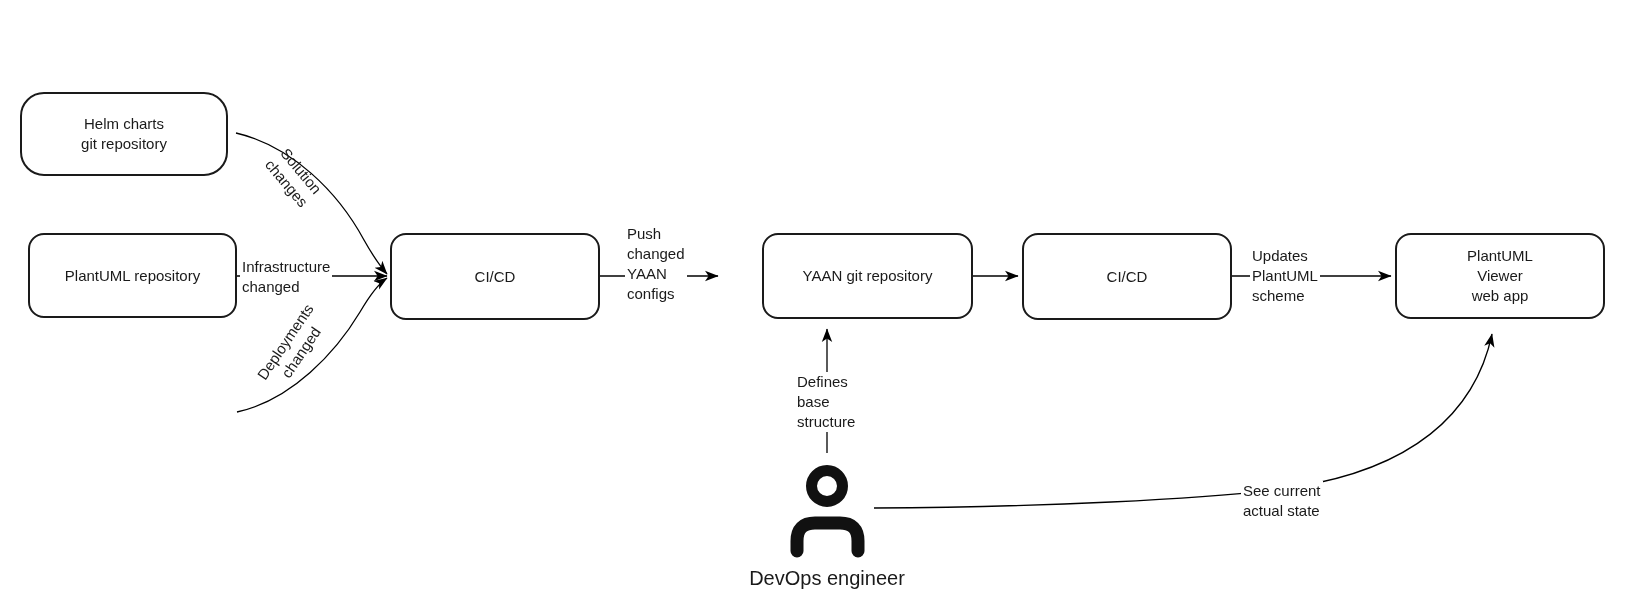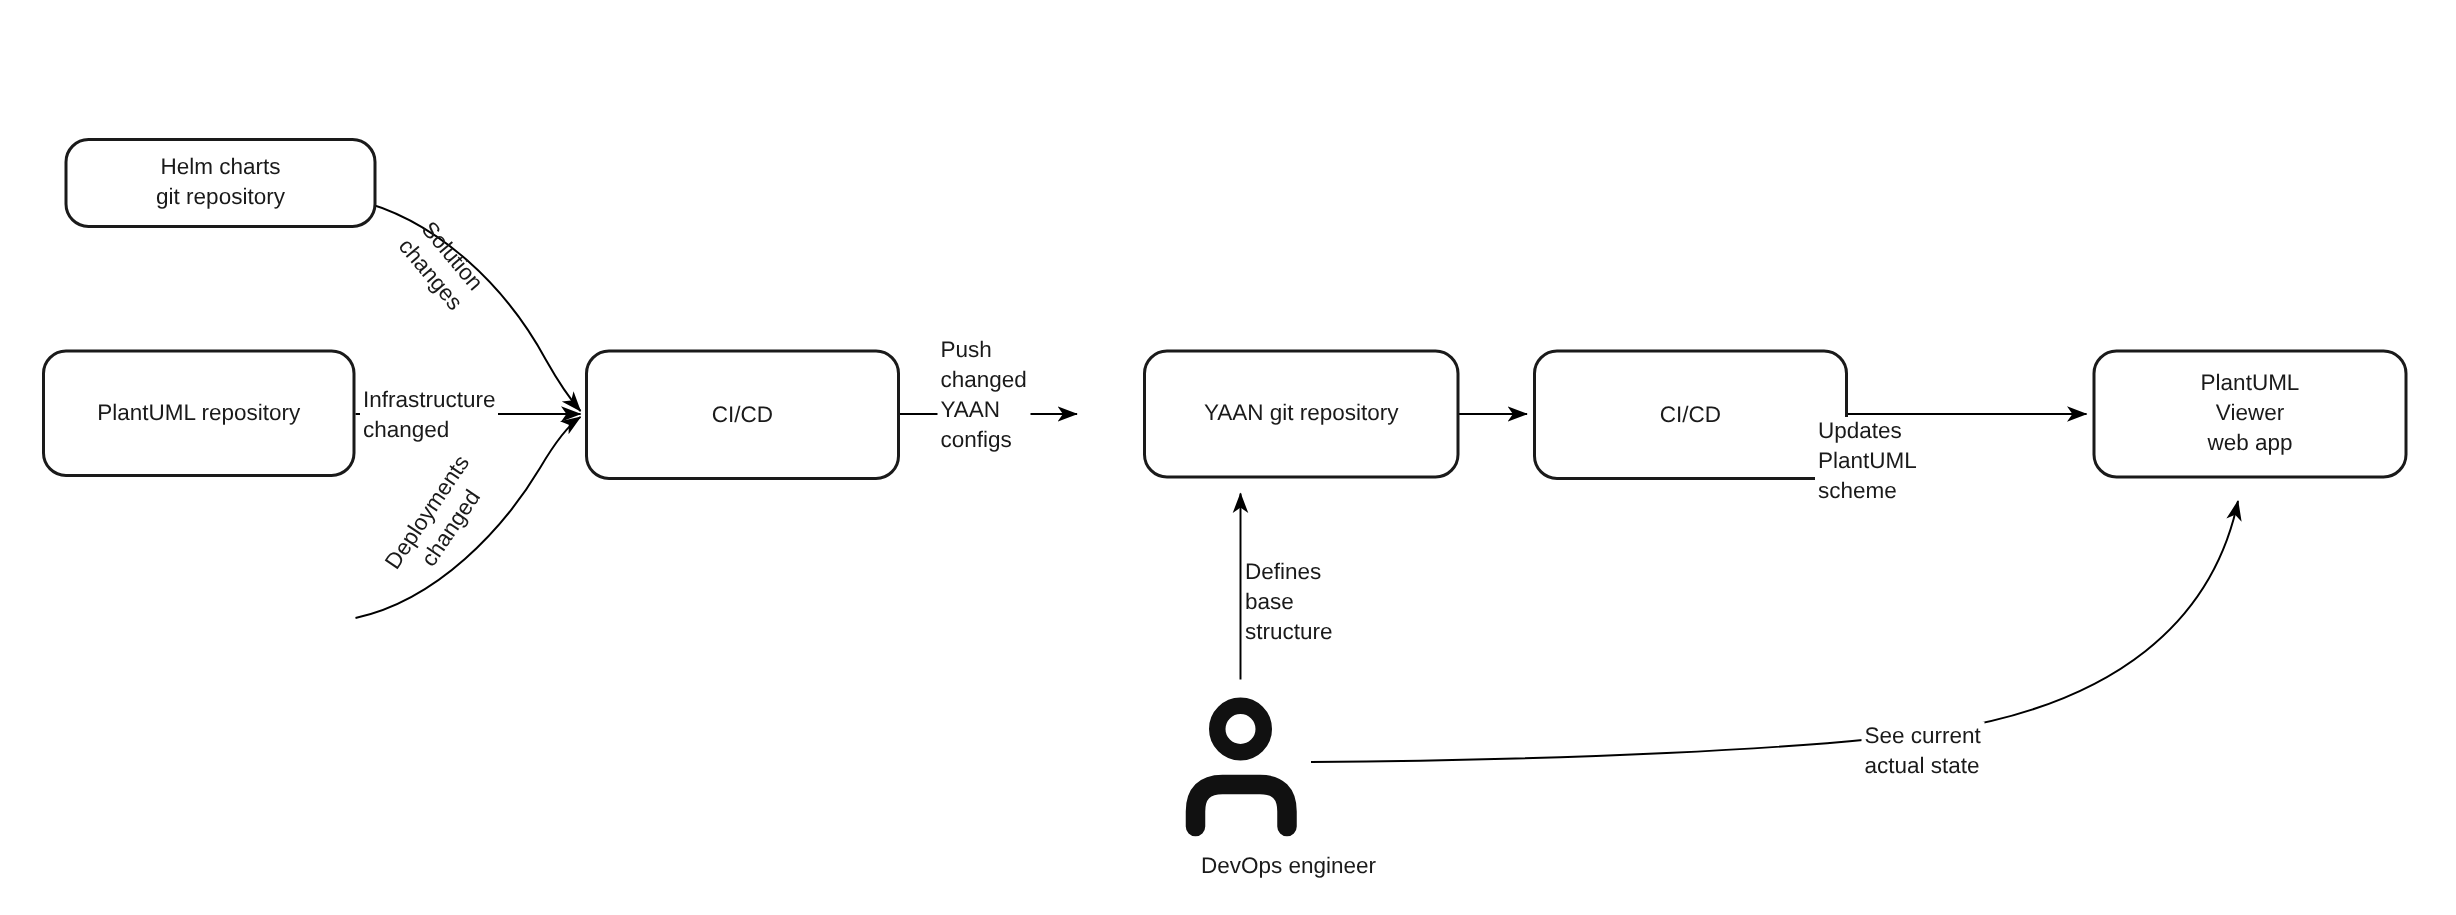--- a/index.html
+++ b/index.html
@@ -34,24 +34,23 @@
   }
   .rlabel {
     position:absolute;
     font-size:15px; line-height:19px;
     white-space:pre-line;
     text-align:center;
     transform:translate(-50%,-50%) rotate(var(--a));
   }
   .clabel {
     position:absolute;
-    font-size:15px; line-height:20px;
+    font-size:20px; line-height:20px;
     white-space:nowrap;
     transform:translateX(-50%);
-    margin-left:32px;
   }
 </style>
 </head>
 <body>
 
 <div class="canvas">
 
   <svg class="wires" viewBox="0 0 1637 610" xmlns="http://www.w3.org/2000/svg">
     <defs>
       <marker id="arw" viewBox="0 0 14 12" refX="13" refY="6" markerWidth="14" markerHeight="12" markerUnits="userSpaceOnUse" orient="auto-start-reverse">
@@ -69,21 +68,21 @@
       <path d="M 827,453 L 827,329" marker-end="url(#arw)"></path>
       <path d="M 874,508 C 1030,507 1210,500 1295,487 C 1410,469 1475,415 1492,334" marker-end="url(#arw)"></path>
     </g>
 
     <g stroke="#111111" fill="none">
       <circle cx="827" cy="486" r="15.5" stroke-width="11"></circle>
       <path d="M 797,551 L 797,541 Q 797,523 815,523 L 840,523 Q 858,523 858,541 L 858,551" stroke-width="13" stroke-linecap="round"></path>
     </g>
   </svg>
 
-  <div class="node" style="left:43px; top:92px; width:208px; height:60px;">Helm charts
+  <div class="node" style="left:20px; top:92px; width:208px; height:84px;border-radius:24px;">Helm charts
 git repository</div>
 
   <div class="node" style="left:28px; top:233px; width:209px; height:85px;">PlantUML repository</div>
 
 
   <div class="node" style="left:390px; top:233px; width:210px; height:87px;">CI/CD</div>
 
   <div class="node" style="left:722px; top:233px; width:211px; height:86px;margin-left:40px;">YAAN git repository</div>
 
   <div class="node" style="left:1022px; top:233px; width:210px; height:87px;">CI/CD</div>
@@ -99,25 +98,25 @@
 changed</div>
 
   <div class="rlabel" style="left:293px; top:347px; --a:-56deg;">Deployments
 changed</div>
 
   <div class="elabel" style="left:608px; top:224px;margin-left:17px;">Push
 changed
 YAAN
 configs</div>
 
-  <div class="elabel" style="left:1210px; top:246px;margin-top:32px;">Updates
+  <div class="elabel" style="left:1250px; top:246px;">Updates
 PlantUML
 scheme</div>
 
-  <div class="elabel" style="left:828px; top:372px;">Defines
+  <div class="elabel" style="left:795px; top:372px;">Defines
 base
 structure</div>
 
   <div class="elabel" style="left:1241px; top:481px;">See current
 actual state</div>
 
   <div class="clabel" style="left:827px; top:568px;">DevOps engineer</div>
 
 </div>
 

